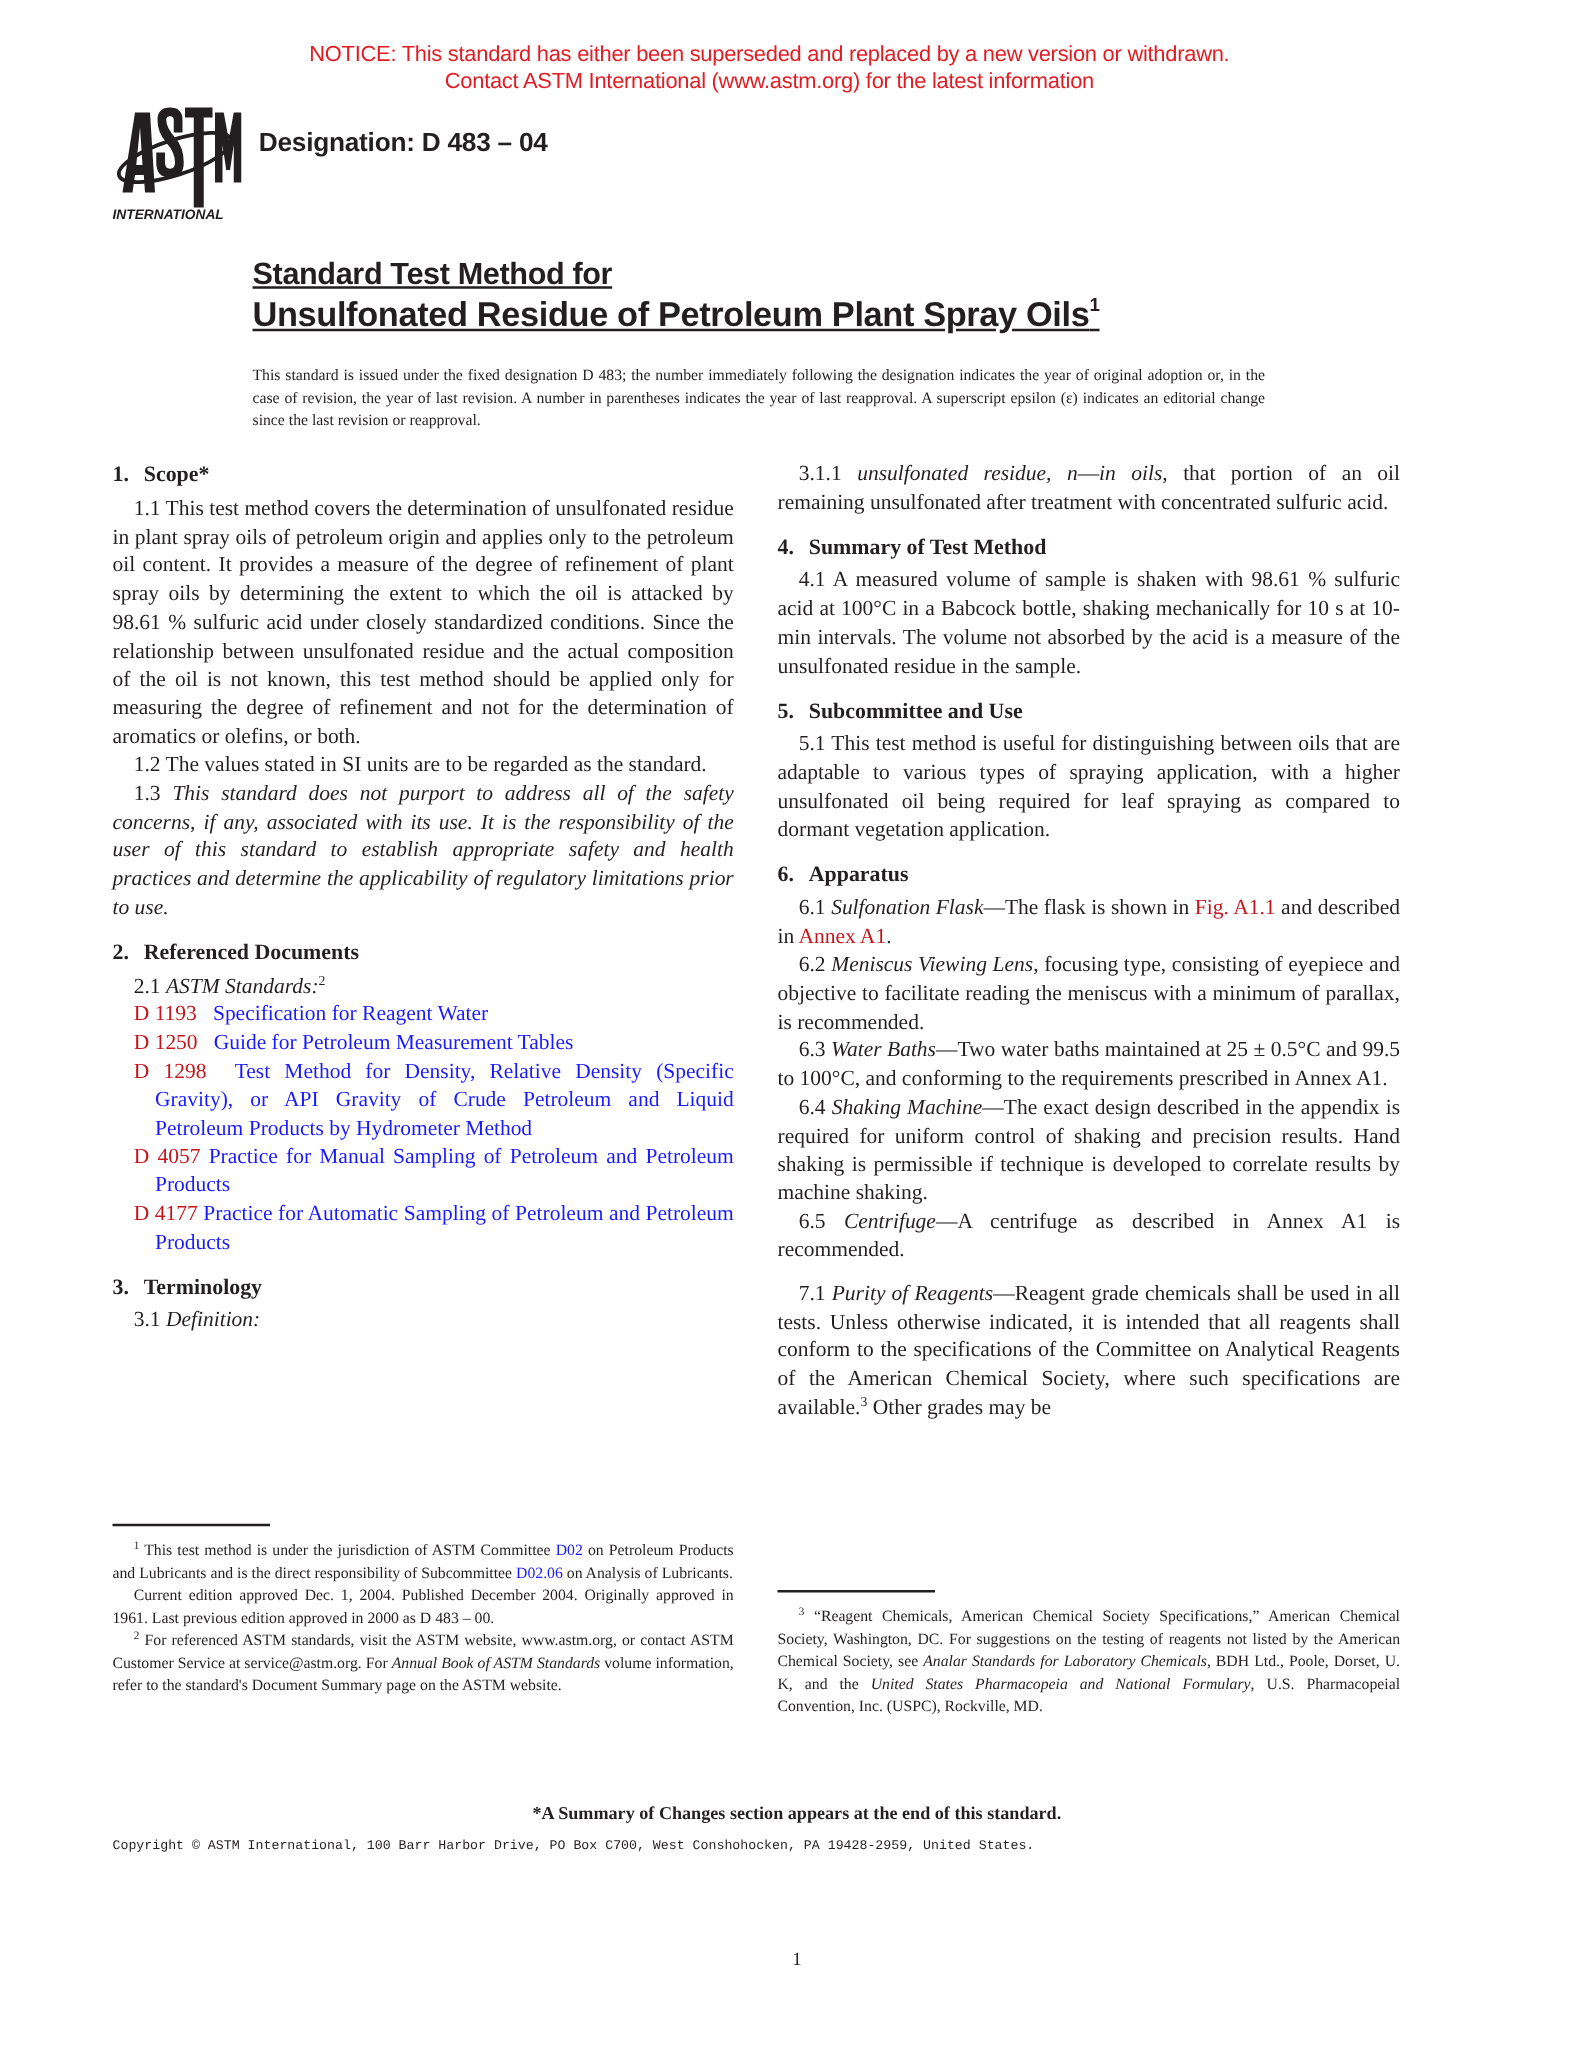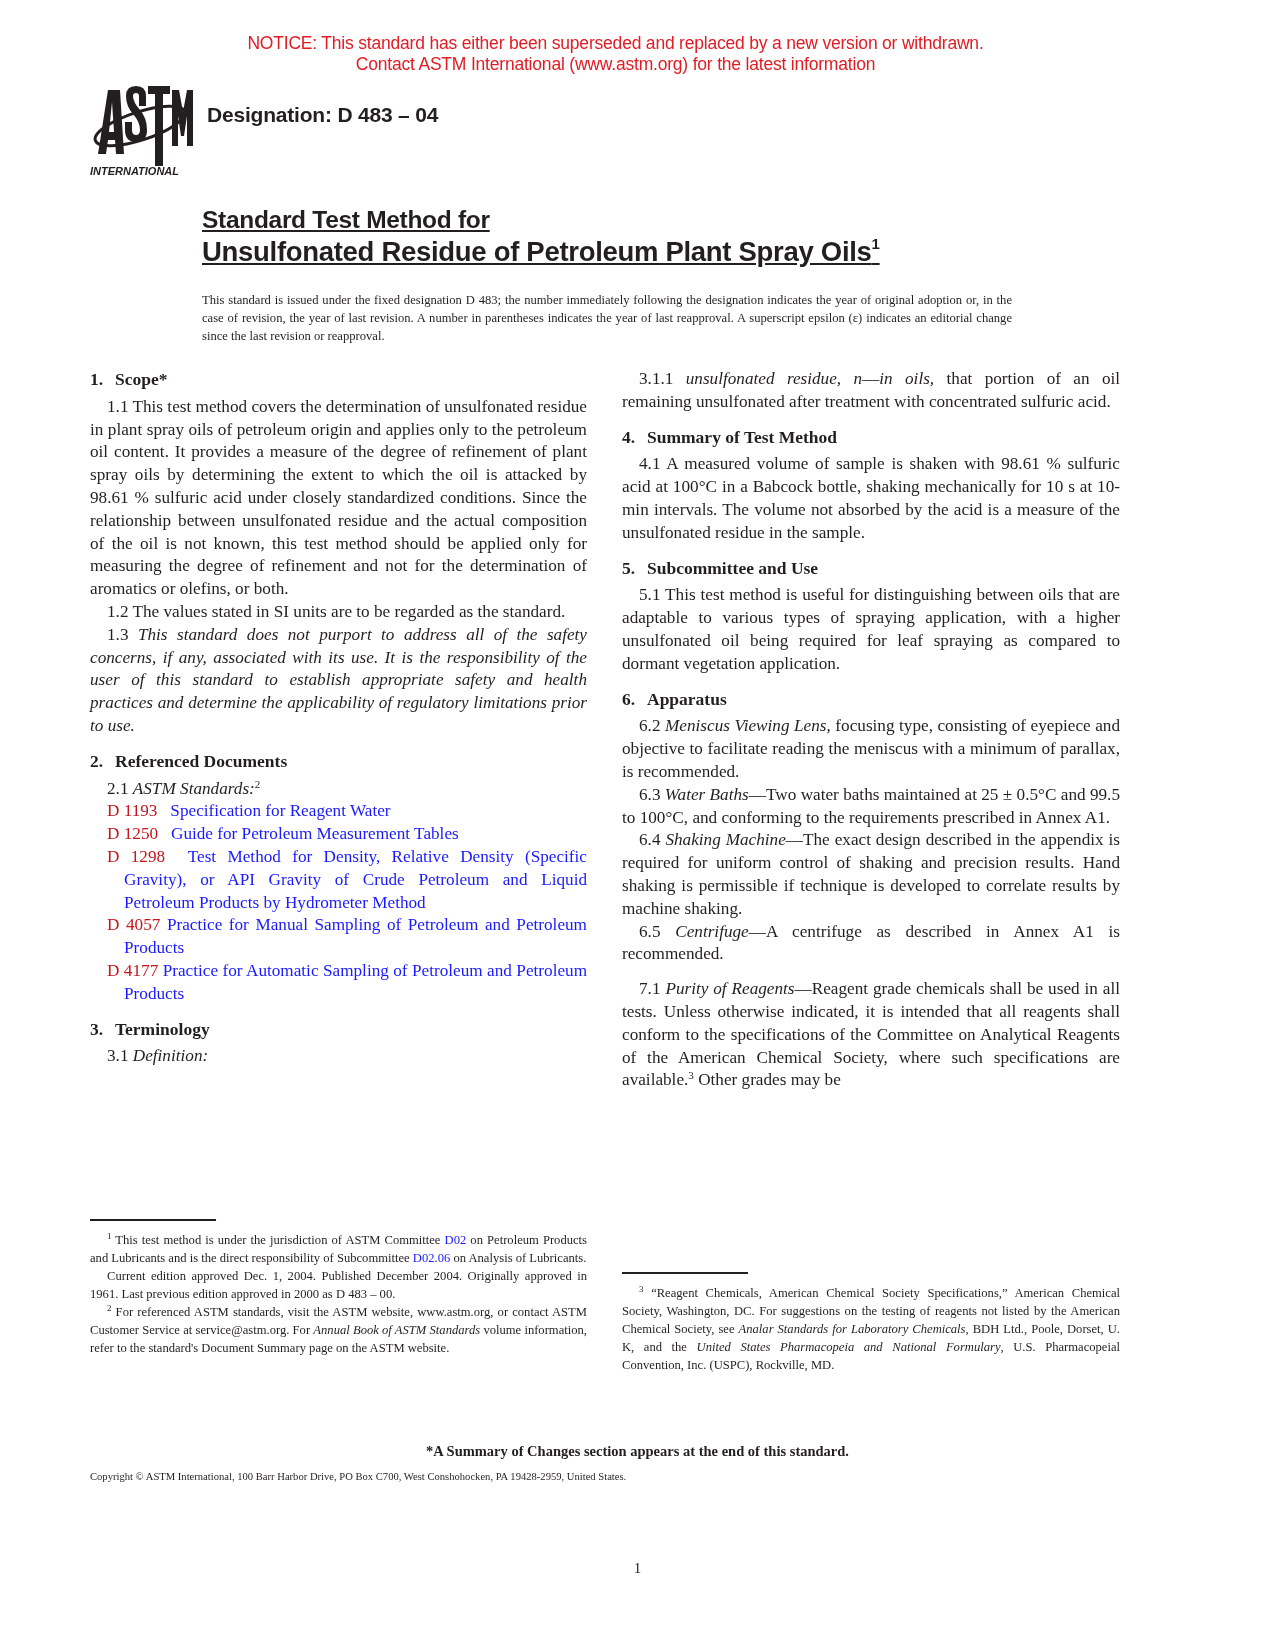--- a/index.html
+++ b/index.html
@@ -35,21 +35,21 @@
   .ref { padding-left: 34px; text-indent: -17px; margin: 0; text-align: justify; }
   .ref .code { color: #c4161c; }
   .ref .t { color: #1a1aff; }
 
   .fn-rule { position: absolute; height: 2px; width: 126px; background: #231f20; }
   .fn { position: absolute; font-family: "Liberation Serif", serif; font-size: 12.6px; line-height: 18px; color: #231f20; }
   .fn .p { text-indent: 17px; }
   .fn .sup { font-size: 9px; vertical-align: 5px; }
 
   .summary-note { position: absolute; left: 0; width: 1275px; top: 1443px; text-align: center; font-family: "Liberation Serif", serif; font-weight: bold; font-size: 14.5px; color: #231f20; }
-  .copyright { position: absolute; left: 90px; top: 1471px; font-family: Liberation Serif, serif; font-size: 10.6px; color: #231f20; }
+  .copyright { position: absolute; left: 90px; top: 1471px; font-family: Liberation Mono, monospace; font-size: 10.6px; color: #231f20; }
   .page-num { position: absolute; left: 0; width: 1275px; top: 1560px; text-align: center; font-family: "Liberation Serif", serif; font-size: 15px; color: #231f20; }
   a, .link { text-decoration: none; cursor: pointer; }
 </style>
 </head>
 <body>
 
 <div class="notice">
   <div>NOTICE: This standard has either been superseded and replaced by a new version or withdrawn.</div>
   <div>Contact ASTM International (www.astm.org) for the latest information</div>
 </div>
@@ -119,20 +119,21 @@
     <p class="p">4.1 A measured volume of sample is shaken with 98.61 % sulfuric acid at 100°C in a Babcock bottle, shaking mechanically for 10 s at 10-min intervals. The volume not absorbed by the acid is a measure of the unsulfonated residue in the sample.</p>
   </div>
 
   <div class="sec">
     <div class="h"><span class="num">5.</span><span>Subcommittee and Use</span></div>
     <p class="p">5.1 This test method is useful for distinguishing between oils that are adaptable to various types of spraying application, with a higher unsulfonated oil being required for leaf spraying as compared to dormant vegetation application.</p>
   </div>
 
   <div class="sec">
     <div class="h"><span class="num">6.</span><span>Apparatus</span></div>
+    <p class="p"><span>6.1 </span><span class="i">Sulfonation Flask</span><span>—</span><span>The flask is shown in </span><span class="red link">Fig. A1.1</span><span> and described in </span><span class="red link">Annex A1</span><span>.</span></p>
     <p class="p"><span>6.2 </span><span class="i">Meniscus Viewing Lens</span><span>, </span><span>focusing type, consisting of eyepiece and objective to facilitate reading the meniscus with a minimum of parallax, is recommended.</span></p>
     <p class="p"><span>6.3 </span><span class="i">Water Baths</span><span>—</span><span>Two water baths maintained at 25 ± 0.5°C and 99.5 to 100°C, and conforming to the requirements prescribed in Annex A1.</span></p>
     <p class="p"><span>6.4 </span><span class="i">Shaking Machine</span><span>—</span><span>The exact design described in the appendix is required for uniform control of shaking and precision results. Hand shaking is permissible if technique is developed to correlate results by machine shaking.</span></p>
     <p class="p"><span>6.5 </span><span class="i">Centrifuge</span><span>—</span><span>A centrifuge as described in Annex A1 is recommended.</span></p>
   </div>
 
   <div class="sec">
     <p class="p"><span>7.1 </span><span class="i">Purity of Reagents</span><span>—</span><span>Reagent grade chemicals shall be used in all tests. Unless otherwise indicated, it is intended that all reagents shall conform to the specifications of the Committee on Analytical Reagents of the American Chemical Society, where such specifications are available.</span><span class="sup">3</span><span> Other grades may be</span></p>
   </div>
 </div>

